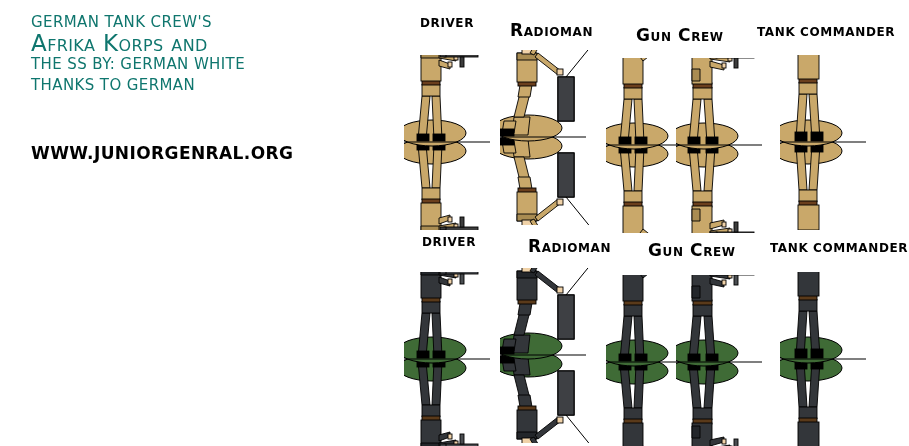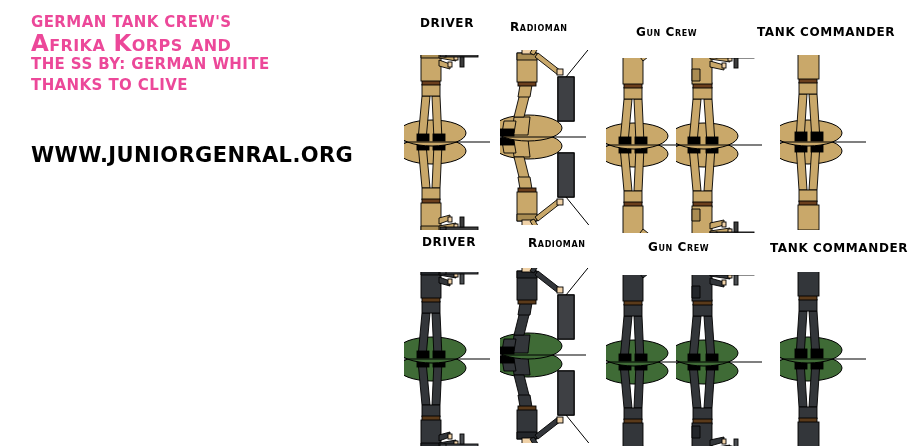--- a/index.html
+++ b/index.html
@@ -8,57 +8,57 @@
     width:909px;height:446px;position:relative;overflow:hidden;
     font-family:"DejaVu Sans","Liberation Sans",sans-serif;
     background:#ffffff;
   }
   #sheet{position:absolute;left:0;top:0;width:909px;height:446px;}
 
   
   .credits{position:absolute;left:31px;top:12px;width:340px;}
   .credit-line{
     font-family:"DejaVu Sans","Liberation Sans",sans-serif;
-    font-weight:bold;color:#ec4899;
+    font-weight:normal;color:#0f766e;
     font-size:15px;line-height:21px;
     letter-spacing:0.4px;
     white-space:pre;
   }
   .credit-line.smallcaps{font-variant:small-caps;font-size:23px;}
   .credit-url{
     position:absolute;left:31px;top:143px;
     font-family:"DejaVu Sans","Liberation Sans",sans-serif;
     font-weight:bold;color:#000000;
-    font-size:21px;letter-spacing:0.4px;white-space:pre;
+    font-size:17px;letter-spacing:0.4px;white-space:pre;
   }
 
   
   .fig-label{
     position:absolute;
     font-family:"DejaVu Sans","Liberation Sans",sans-serif;
     font-weight:bold;color:#000000;
     font-size:12px;letter-spacing:0.6px;
     white-space:nowrap;
   }
-  .fig-label.sc{font-variant:small-caps;font-size:12px;}
+  .fig-label.sc{font-variant:small-caps;font-size:17px;}
 
   
   .fig{position:absolute;}
   .fig svg{display:block;}
 </style>
 </head>
 <body>
 
 <div id="sheet">
 
   <div class="credits">
     <div class="credit-line">GERMAN TANK CREW'S</div>
     <div class="credit-line smallcaps">Afrika Korps and</div>
     <div class="credit-line">THE SS BY: GERMAN WHITE</div>
-    <div class="credit-line">THANKS TO CLIVE</div>
+    <div class="credit-line">THANKS TO GERMAN</div>
   </div>
   <div class="credit-url">WWW.JUNIORGENRAL.ORG</div>
 
   <div id="labels-layer">
       <div class="fig-label" style="left: 420px; top: 16px;">DRIVER</div>
       <div class="fig-label sc" style="left: 510px; top: 20px;">Radioman</div>
       <div class="fig-label sc" style="left: 636px; top: 25px;">Gun Crew</div>
       <div class="fig-label" style="left: 757px; top: 25px;">TANK COMMANDER</div>
       <div class="fig-label" style="left: 422px; top: 235px;">DRIVER</div>
       <div class="fig-label sc" style="left: 528px; top: 236px;">Radioman</div>

